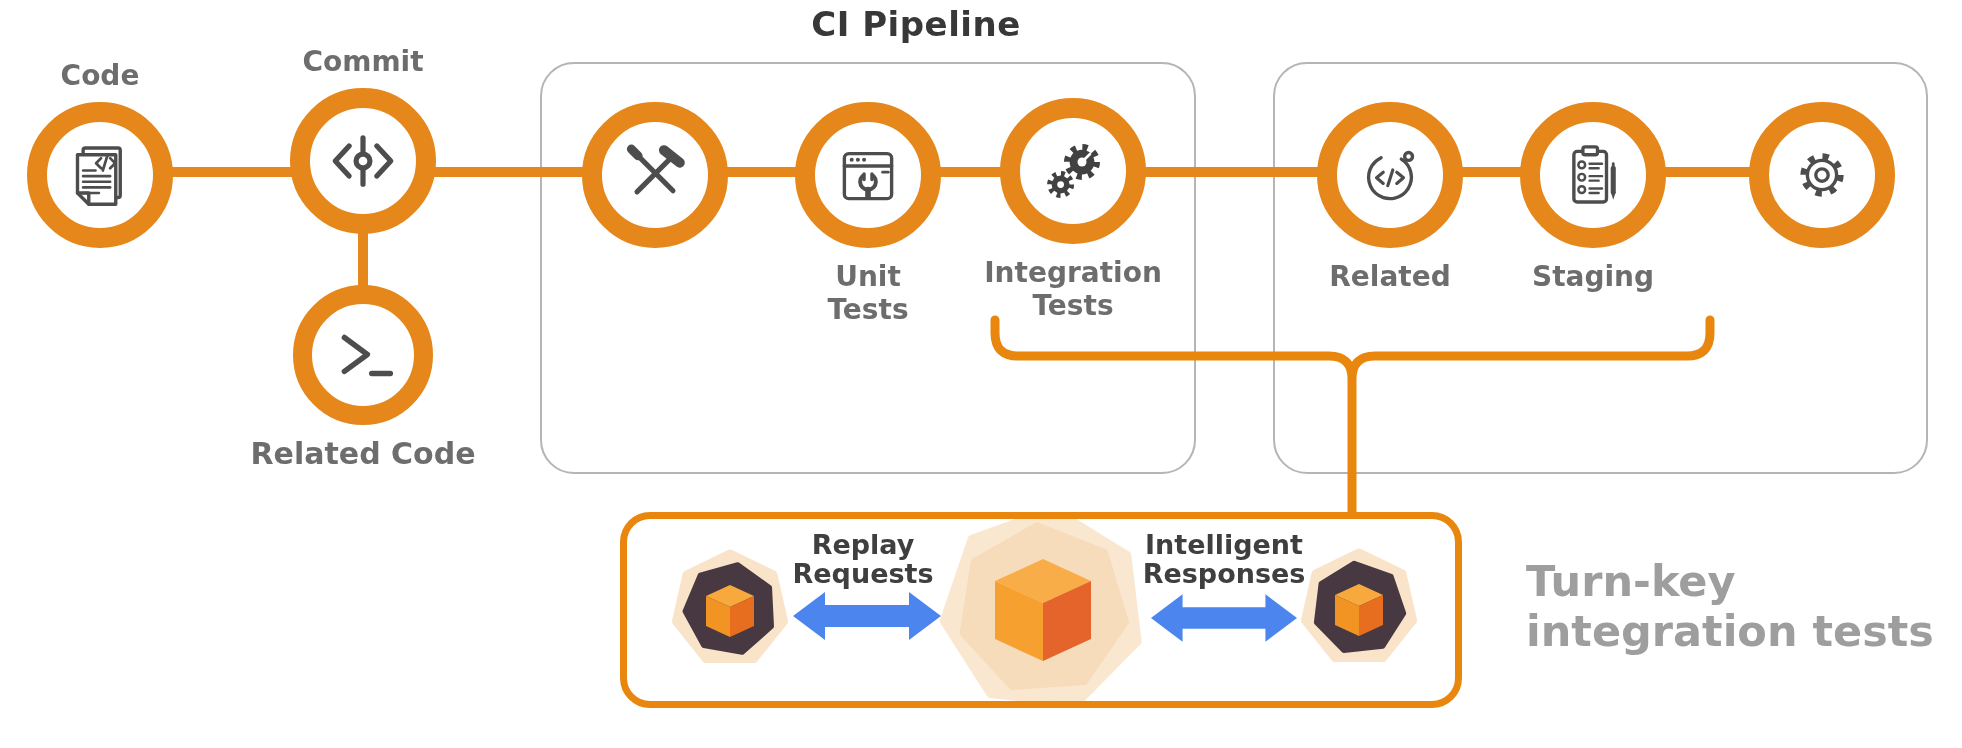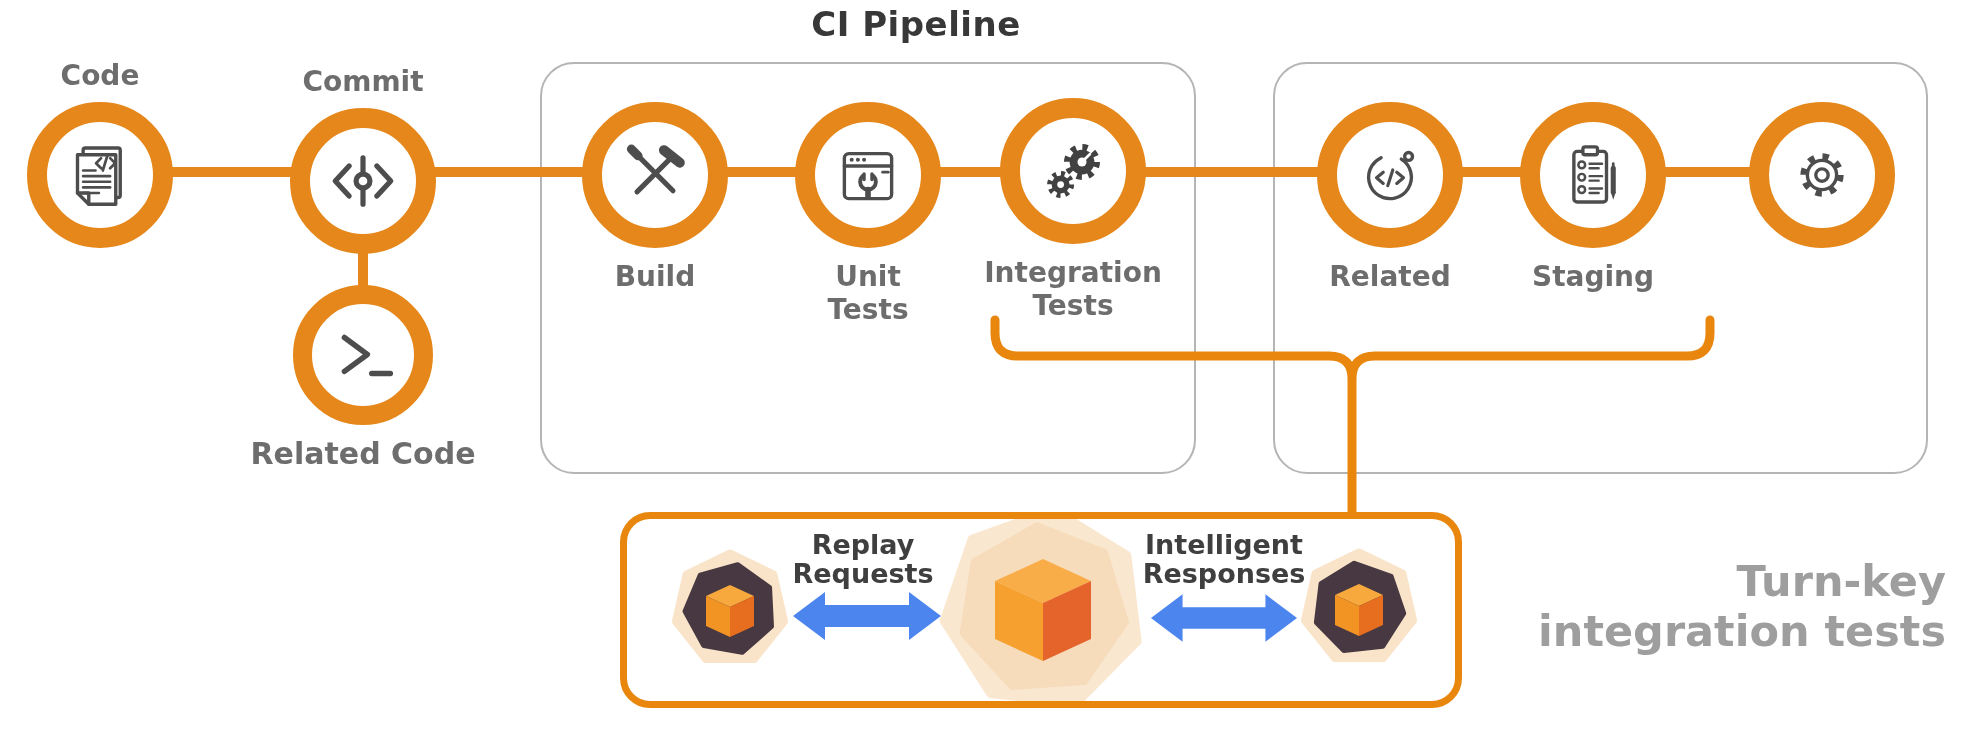--- a/index.html
+++ b/index.html
@@ -61,21 +61,21 @@
   .replay-label{left:133px;top:18px;}
   .responses-label{left:494px;top:18px;}
   .arrow{position:absolute;}
   .arrow-1{left:173px;top:78px;}
   .arrow-2{left:531px;top:80px;}
   .blob-1{left:50px;top:37px;}
   .blob-big{left:318px;top:-8px;}
   .blob-2{left:679px;top:36px;}
 
   .caption{position:absolute;left:1526px;top:556px;width:420px;font-size:43px;
-    line-height:50px;font-weight:700;color:var(--gray-caption);white-space:pre-line;text-align:right;}
+    line-height:50px;font-weight:700;color:var(--gray-caption);white-space:pre-line;}
 </style>
 </head>
 <body>
 
 <div class="canvas">
 
   <div class="title">CI Pipeline</div>
 
   <div class="stage-box ci"></div>
   <div class="stage-box cd"></div>
@@ -92,21 +92,21 @@
         <rect x="17" y="8" width="33" height="44" rx="2"></rect>
         <path d="M12 14 H46 V58 H22 L12 48 Z" fill="#fff"></path>
         <path d="M22 58 V48 H12"></path>
         <path d="M17 28 H28 M17 33 H41 M17 38 H41 M17 43 H41 M17 48 H31" stroke-width="2.4"></path>
         <path d="M33 17 l-4.5 4.5 4.5 4.5 M41 17 l4.5 4.5 -4.5 4.5 M38.5 15 l-4 13" stroke-width="2.4"></path>
       </svg>
     </div>
     <div class="nlabel above">Code</div>
   </div>
 
-  <div class="node" style="left:290px;top:108px;">
+  <div class="node" style="left:290px;top:88px;">
     <div class="ring">
       <svg width="74" height="74" viewBox="0 0 64 64" fill="none" stroke="var(--icon)" stroke-width="4.5" stroke-linecap="round" stroke-linejoin="round">
         <path d="M20 19 L8 32 L20 45"></path>
         <path d="M44 19 L56 32 L44 45"></path>
         <path d="M32 12 V26 M32 38 V52"></path>
         <circle cx="32" cy="32" r="6" fill="#fff"></circle>
       </svg>
     </div>
     <div class="nlabel above">Commit</div>
   </div>
@@ -123,21 +123,20 @@
 
   <div class="node" style="left:582px;top:102px;">
     <div class="ring">
       <svg width="72" height="72" viewBox="0 0 64 64" fill="none" stroke="var(--icon)" stroke-width="4.5" stroke-linecap="round" stroke-linejoin="round">
         <path d="M17 15 L48 46"></path>
         <path d="M11 9 L17 15" stroke-width="8"></path>
         <path d="M46 17 L16 47"></path>
         <path d="M40 10 L54 21" stroke-width="9"></path>
       </svg>
     </div>
-    <div class="nlabel below">Build</div>
   </div>
 
   <div class="node" style="left:795px;top:102px;">
     <div class="ring">
       <svg width="72" height="72" viewBox="0 0 64 64" fill="none" stroke="var(--icon)" stroke-width="3" stroke-linecap="round" stroke-linejoin="round">
         <rect x="11" y="13" width="42" height="40" rx="4"></rect>
         <path d="M11 24 H53"></path>
         <circle cx="17.5" cy="18.5" r="1.8" fill="var(--icon)" stroke="none"></circle>
         <circle cx="23" cy="18.5" r="1.8" fill="var(--icon)" stroke="none"></circle>
         <circle cx="28.5" cy="18.5" r="1.8" fill="var(--icon)" stroke="none"></circle>

